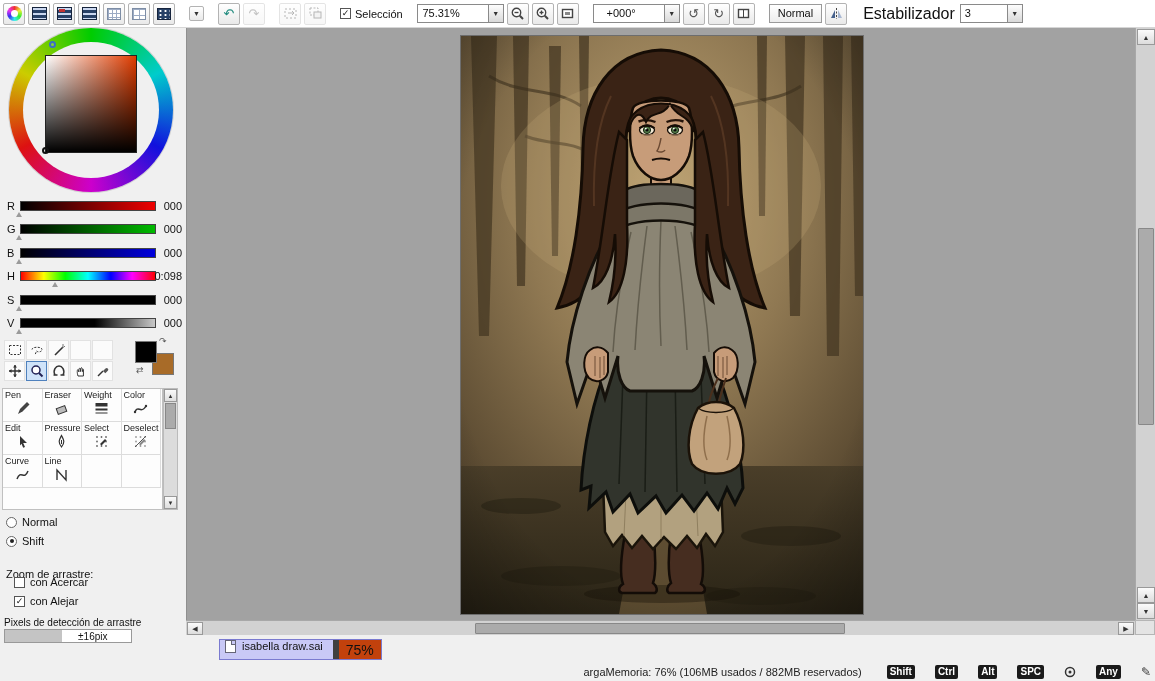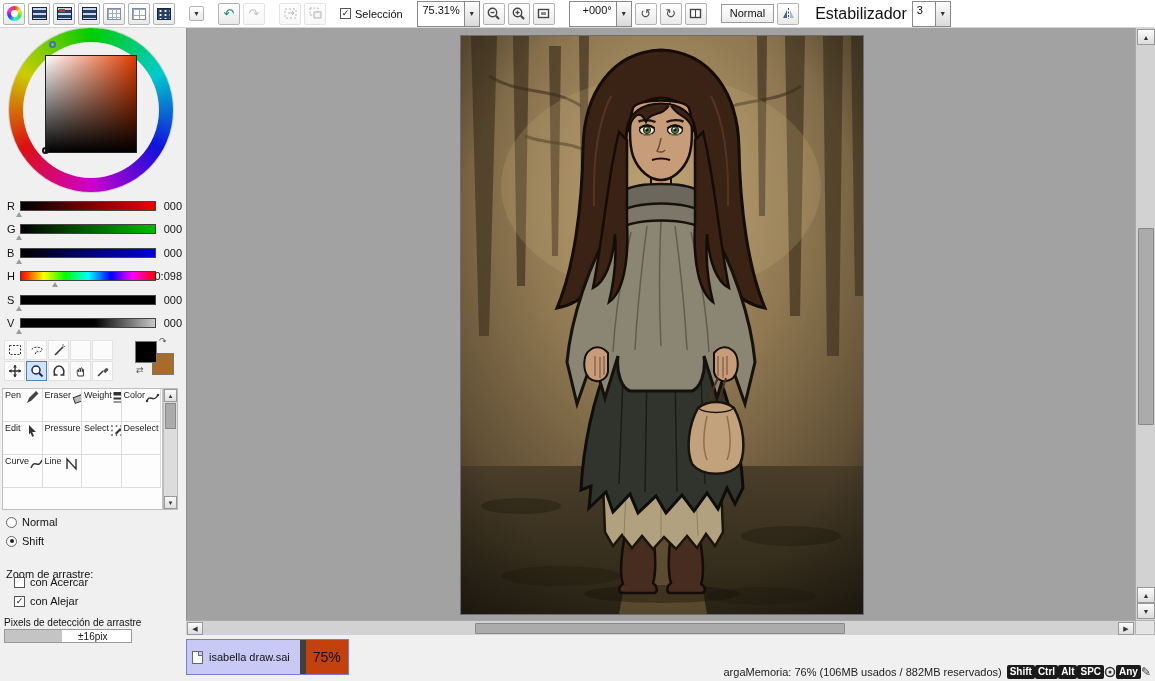--- a/index.html
+++ b/index.html
@@ -18,21 +18,21 @@
 .ic-panel.red::after{content:"";position:absolute;left:1px;top:1px;width:6px;height:3px;background:#c23333;}
 .ic-grid{width:14px;height:12px;border:1px solid #7d8da5;background-color:#fff;background-image:linear-gradient(#9cabc4 1px,transparent 1px),linear-gradient(90deg,#9cabc4 1px,transparent 1px);background-size:4px 4px;}
 .ic-grid.big{background-size:6px 6px;}
 .ic-dots{width:14px;height:12px;background-color:#274066;border:1px solid #16243d;background-image:radial-gradient(#fff 1px,transparent 1.3px);background-size:5px 4px;}
 .arrowchar{font-size:13px;line-height:1;}
 .undo-c{color:#1f8a7d;}
 .gray-c{color:#555;}
 .sel-check{display:flex;align-items:center;gap:4px;font-size:11px;}
 .checkbox{width:11px;height:11px;border:1px solid #555;background:#fff;display:inline-flex;align-items:center;justify-content:center;font-size:9px;line-height:1;color:#111;}
 .checkbox.checked::after{content:"✓";}
-.combo{display:flex;align-items:stretch;height:26px;border:1px solid #8a8a8a;background:#fff;flex:0 0 auto;}
+.combo{display:flex;align-items:stretch;height:19px;border:1px solid #8a8a8a;background:#fff;flex:0 0 auto;gap:24px;}
 .combo .val{padding:2px 4px 0 4px;min-width:46px;text-align:right;font-size:11px;}
 .combo.small .val{min-width:22px;text-align:left;}
 .combo .drop{width:15px;background:linear-gradient(#fdfdfd,#d9d9d9);border-left:1px solid #8a8a8a;display:flex;align-items:center;justify-content:center;font-size:7px;color:#333;}
 .btn-normal{height:19px;padding:2px 8px 0 8px;border:1px solid #9a9a9a;background:linear-gradient(#fff,#ececec);border-radius:0;font-size:11px;flex:0 0 auto;}
 .tb-label{font-size:16px;padding:0 2px;flex:0 0 auto;}
 
 
 .left-panel{position:absolute;left:0;top:28px;width:186px;height:653px;background:#f0f0f0;}
 .wheel{position:absolute;left:9px;top:0;width:164px;height:164px;}
 .ring{position:absolute;inset:0;border-radius:50%;background:conic-gradient(#00cc00,#00cccc 17%,#1111dd 33%,#cc00cc 50%,#dd1111 67%,#cccc00 83%,#00cc00);box-shadow:0 0 0 1px #d0d0d0;}
@@ -57,21 +57,21 @@
 .mt-row{display:flex;gap:1px;margin-bottom:1px;}
 .mtool{width:21px;height:20px;display:flex;align-items:center;justify-content:center;border:1px solid #e2e2e2;background:#fbfbfb;}
 .mtool.sel{background:#cfe3f9;border:1px solid #4f81bd;}
 .mtool svg{display:block;}
 .swatch{position:absolute;width:22px;height:22px;border:1px solid #777;}
 .swatch.black{left:135px;top:313px;background:#000;z-index:2;}
 .swatch.brown{left:152px;top:325px;background:#a86b28;z-index:1;}
 .swatch-mini{position:absolute;left:159px;top:308px;font-size:9px;color:#555;z-index:3;}
 .swatch-swap{position:absolute;left:136px;top:337px;font-size:9px;color:#555;z-index:3;}
 .tool-grid{position:absolute;left:2px;top:360px;width:161px;height:122px;background:#fdfdfd;border:1px solid #c0c0c0;display:grid;grid-template-columns:repeat(4,39.5px);grid-auto-rows:33px;}
-.gcell{border-right:1px solid #dcdcdc;border-bottom:1px solid #dcdcdc;display:flex;flex-direction:row;overflow:hidden;}
+.gcell{border-right:1px solid #dcdcdc;border-bottom:1px solid #dcdcdc;display:flex;flex-direction:column;overflow:hidden;}
 .glabel{font-size:9px;line-height:10px;padding:1px 0 0 2px;color:#222;white-space:nowrap;}
 .gcell svg{margin:1px auto 0 auto;display:block;}
 .grid-scroll{position:absolute;left:163px;top:360px;width:15px;height:122px;background:#dcdcdc;border:1px solid #bbb;}
 .gs-btn{position:absolute;left:0;width:13px;height:13px;background:linear-gradient(#fafafa,#dedede);border:1px solid #999;font-size:6px;color:#333;display:flex;align-items:center;justify-content:center;}
 .gs-thumb{position:absolute;left:1px;top:14px;width:11px;height:26px;background:#ababab;border:1px solid #888;}
 .radio-row{position:absolute;left:6px;display:flex;align-items:center;gap:5px;font-size:11px;}
 .radio{width:11px;height:11px;border:1px solid #666;border-radius:50%;background:#fff;position:relative;flex:0 0 auto;}
 .radio.sel::after{content:"";position:absolute;inset:2.5px;background:#222;border-radius:50%;}
 .panel-label{position:absolute;left:6px;font-size:11px;}
 .cb-row{position:absolute;left:14px;display:flex;align-items:center;gap:5px;font-size:11px;}
@@ -89,28 +89,28 @@
 .vscroll{position:absolute;left:1135px;top:28px;width:20px;height:592px;background:#d2d2d2;border-left:1px solid #a8a8a8;}
 .vs-btn{position:absolute;left:1px;width:18px;height:16px;background:linear-gradient(#fbfbfb,#dcdcdc);border:1px solid #999;font-size:7px;color:#333;display:flex;align-items:center;justify-content:center;}
 .vs-thumb{position:absolute;left:2px;top:200px;width:16px;height:197px;background:#ababab;border:1px solid #888;border-radius:1px;}
 .hscroll{position:absolute;left:186px;top:620px;width:949px;height:15px;background:#d2d2d2;border-top:1px solid #a8a8a8;}
 .hs-btn{position:absolute;top:1px;width:16px;height:13px;background:linear-gradient(#fbfbfb,#dcdcdc);border:1px solid #999;font-size:7px;color:#333;display:flex;align-items:center;justify-content:center;}
 .hs-thumb{position:absolute;left:289px;top:2px;width:370px;height:11px;background:#ababab;border:1px solid #888;border-radius:1px;}
 .scroll-corner{position:absolute;left:1135px;top:620px;width:20px;height:15px;background:#e4e4e4;border:1px solid #b5b5b5;}
 
 
 .tab-row{position:absolute;left:186px;top:639px;height:23px;display:flex;}
-.doc-tab{display:flex;align-items:center;height:36px;background:#c9c9f6;border:1px solid #7a7ad0;}
+.doc-tab{display:flex;align-items:flex-start;height:21px;background:#c9c9f6;border:1px solid #7a7ad0;margin-left:33px;}
 .doc-icon{width:11px;height:13px;background:#fff;border:1px solid #667;margin:0 4px 0 5px;position:relative;}
 .doc-icon::after{content:"";position:absolute;right:0;top:0;width:3px;height:3px;background:#c9c9f6;border-left:1px solid #667;border-bottom:1px solid #667;}
 .doc-name{font-size:11px;padding:0 10px 0 2px;white-space:nowrap;}
 .doc-zoom{height:100%;width:48px;background:#c2410c;border-left:6px solid #404040;display:flex;align-items:center;justify-content:center;font-size:14px;}
 
 
-.statusbar{position:absolute;left:0;top:662px;width:1155px;height:19px;display:flex;align-items:center;justify-content:flex-end;gap:0;padding-right:4px;}
+.statusbar{position:absolute;left:0;top:662px;width:1155px;height:19px;display:flex;align-items:center;justify-content:flex-end;gap:20px;padding-right:4px;}
 .mem-text{font-size:11px;color:#222;margin-right:5px;white-space:nowrap;}
 .kbadge{background:#1a1a1a;color:#fff;font-size:10px;font-weight:bold;padding:2px 3px;border-radius:2px;line-height:1;}
 .pencil{font-size:12px;color:#333;}
 svg{shape-rendering:auto;}
 </style>
 </head>
 <body>
 
 <div class="toolbar">
   <div class="tbtn">

